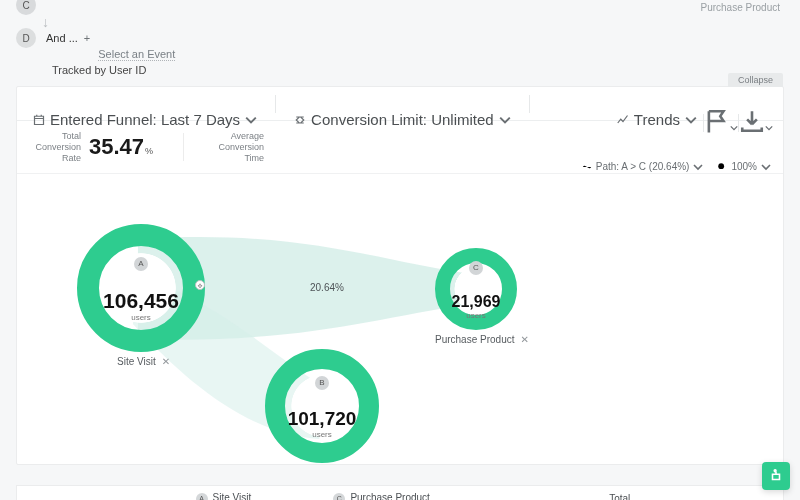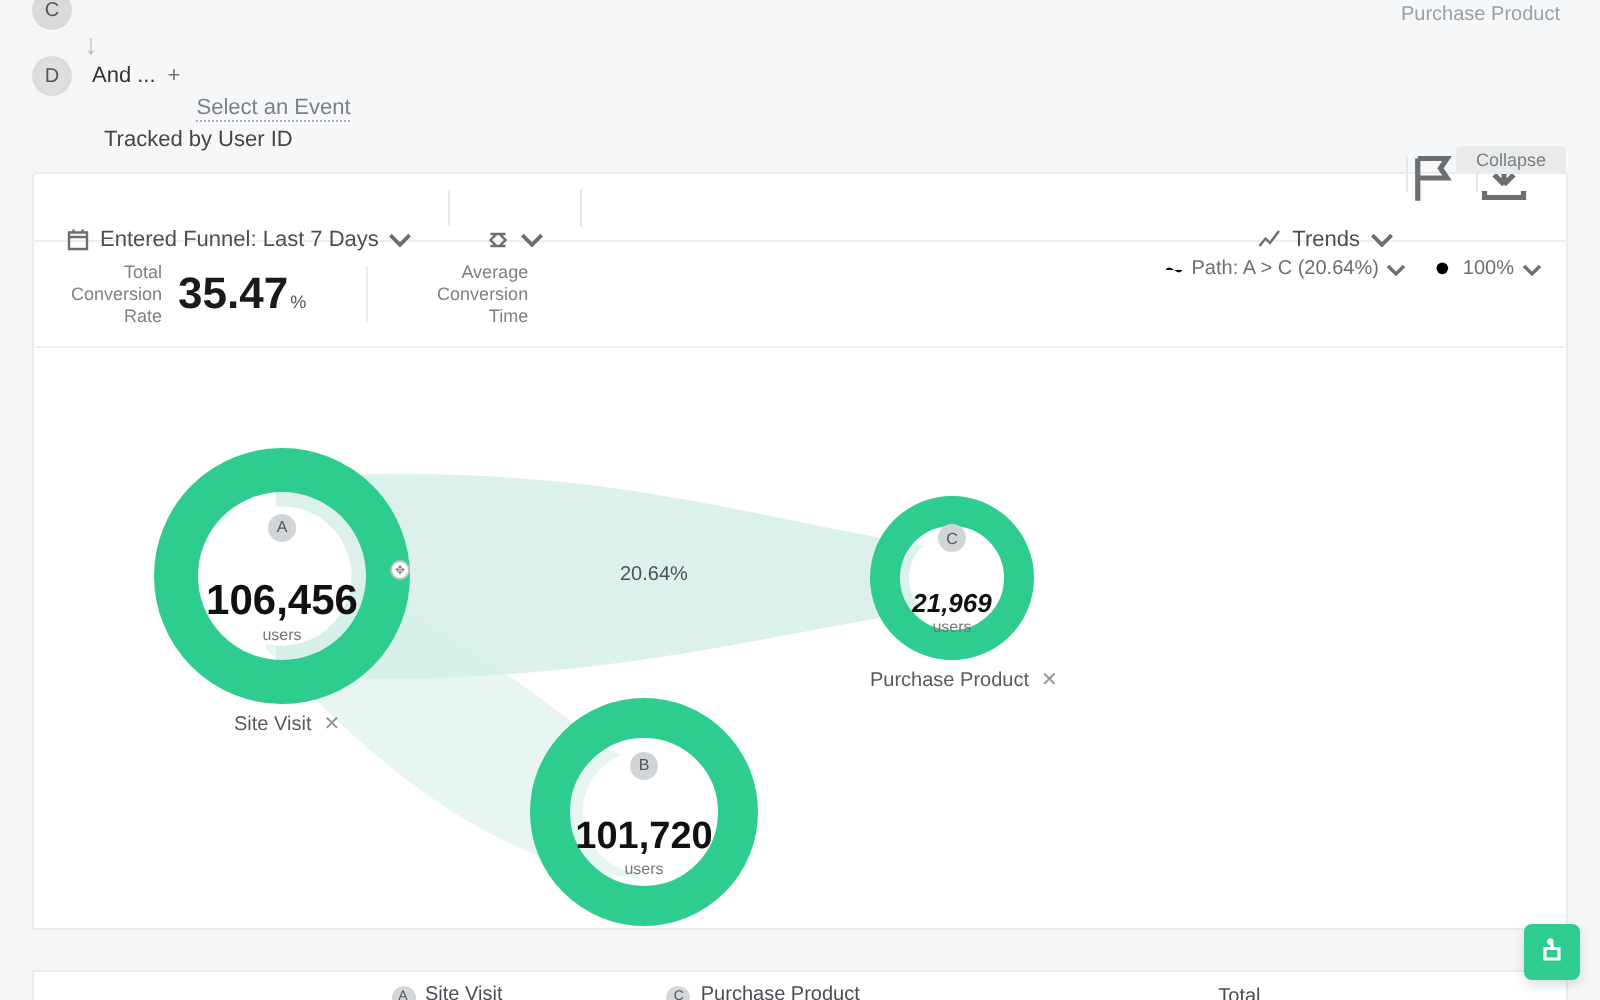--- a/index.html
+++ b/index.html
@@ -28,23 +28,23 @@
     position: relative;
   }
   .collapse-tab {
     position: absolute; right: 0; top: -14px; background: #e8eaeb; color: #7a7f83;
     font-size: 9px; padding: 2px 10px; border-radius: 2px 2px 0 0; cursor: pointer; text-align: right;
   }
   .toolbar {
     display: flex; align-items: center; height: 34px; border-bottom: 1px solid #eceeef;
     padding: 0 10px; gap: 12px;
   }
-  .toolbar .right { margin-left: auto; display: flex; align-items: flex-start; }
+  .toolbar .right { margin-left: auto; display: flex; align-items: flex-end; }
   .tool {
-    display: flex; align-items: center; gap: 5px; font-size: 11px; color: #4b4f52;
+    display: flex; align-items: center; gap: 5px; font-size: 15px; color: #4b4f52;
     padding: 4px 6px; cursor: pointer; margin-top: 32px;
   }
   .tool svg { width: 12px; height: 12px; }
   .chev { width: 8px; height: 8px; }
   .chev path, .tool svg path, .icon-btn svg path { stroke: #6a6f73; stroke-width: 1.6; fill: none; }
   .divider { width: 1px; height: 18px; background: #e6e8e9; }
   .icon-btn {
     width: 26px; height: 22px; display: flex; align-items: center; justify-content: center;
     cursor: pointer; border-radius: 2px;
   }
@@ -55,21 +55,21 @@
   }
   .metric { display: flex; align-items: center; gap: 8px; }
   .metric-label { font-size: 9px; color: #7c8186; text-align: right; line-height: 1.2; width: 50px;}
   .metric-value { font-size: 22px; font-weight: 600; color: #1a1a1a; }
   .metric-unit { font-size: 9px; font-weight: 400; color: #555; margin-left: 1px;}
   .metric-sep { width: 1px; height: 28px; background: #ececec; }
   .metrics-right {
     position: absolute; right: 12px; top: 8px; display: flex; align-items: center; gap: 14px;
     font-size: 10px; color: #6a6f73;
   }
-  .path-item, .zoom-item { display: flex; align-items: center; gap: 4px; cursor: pointer; }
+  .path-item, .zoom-item { display: flex; align-items: center; gap: 4px; cursor: pointer; margin-top: 32px; }
   .path-item svg, .zoom-item svg  { width: 10px; height: 10px; }
 
   .viz {
     height: 290px; position: relative; overflow: hidden;
   }
   .viz svg.flow { position: absolute; inset: 0; width: 100%; height: 100%; }
   .ring {
     position: absolute; border-radius: 50%; display: flex; align-items: center; justify-content: center;
     background: radial-gradient(circle, #fff 58%, transparent 59%);
   }
@@ -140,20 +140,21 @@
       <span>Entered Funnel: Last 7 Days</span>
       <svg class="chev" viewBox="0 0 10 10">
           <path d="M1 3l4 4 4-4"></path>
         </svg>
     </div>
     <div class="divider"></div>
     <div class="tool">
       <svg viewBox="0 0 16 16">
           <path d="M3 4h6l4 4-4 4H3 M13 4h-6l-4 4 4 4h6"></path>
         </svg>
+      <span>Conversion Limit: Unlimited</span>
       <svg class="chev" viewBox="0 0 10 10">
           <path d="M1 3l4 4 4-4"></path>
         </svg>
     </div>
     <div class="divider"></div>
 
     <div class="right">
       <div class="tool">
         <svg viewBox="0 0 16 16">
             <path d="M1 12l4-5 3 3 6-8"></path>
@@ -240,21 +241,21 @@
     <div class="node-label" style="left:100px; top:182px;">
       <span>Site Visit</span>
       <span class="x">✕</span>
     </div>
 
     <div class="funnel-pct" style="left:293px; top:108px;">20.64%</div>
 
     <div class="ring" style="left:418px; top:74px; width:82px; height:82px; border:15px solid #2ecc8f;">
       <div class="inner">
         <div class="letter">C</div>
-        <div class="big" style="font-size:13px;font-style:italic;">21,969</div>
+        <div class="big" style="font-size:16px;">21,969</div>
         <div class="users">users</div>
       </div>
     </div>
     <div class="node-label" style="left:418px; top:160px;">
       <span>Purchase Product</span>
       <span class="x">✕</span>
     </div>
 
     <div class="ring" style="left:248px; top:175px; width:114px; height:114px; border:20px solid #2ecc8f;">
       <div class="inner">

